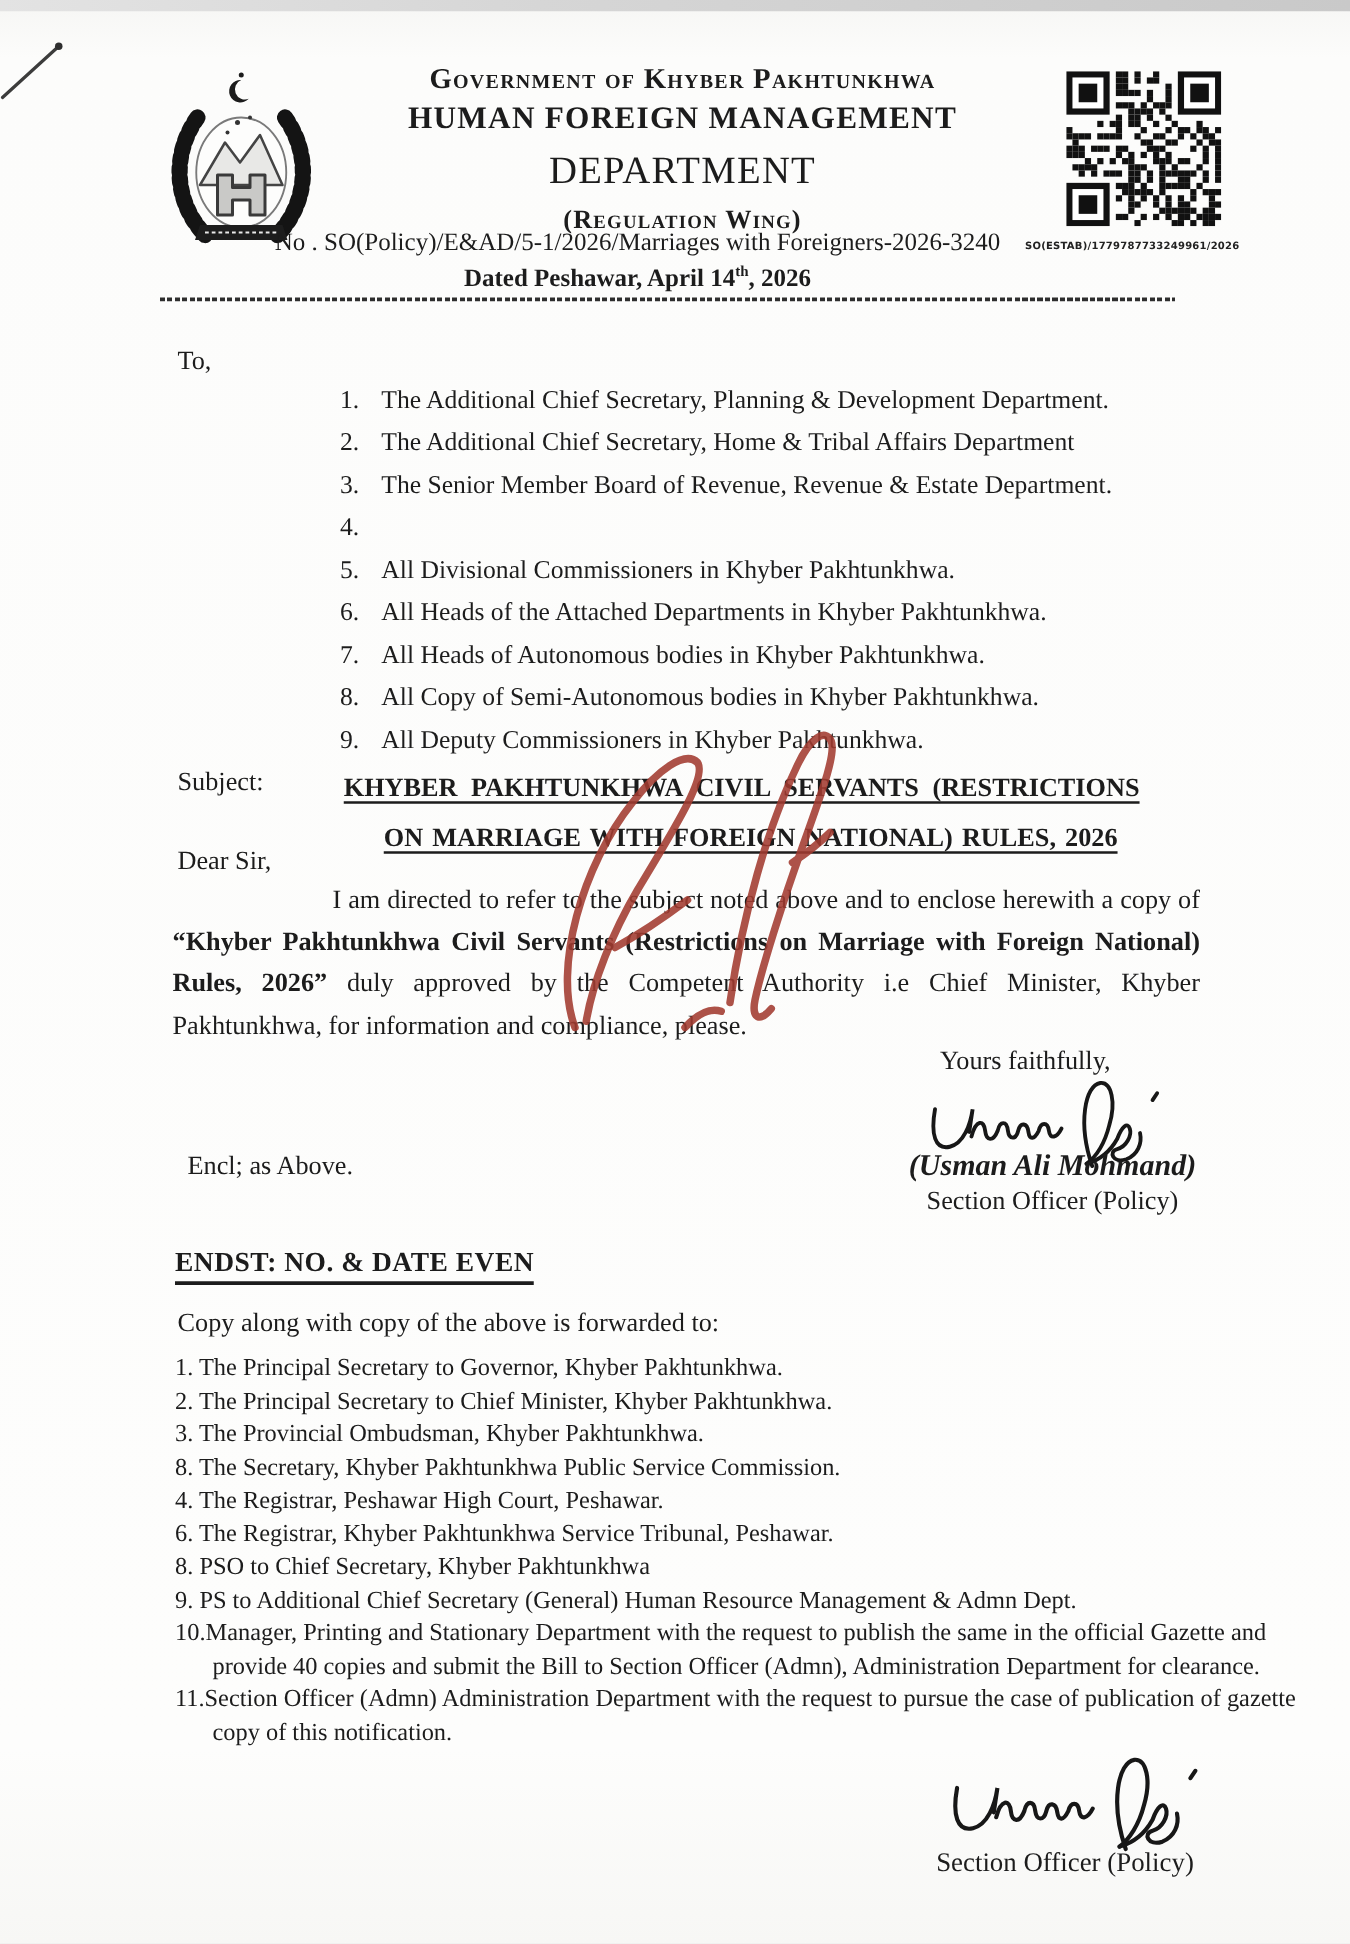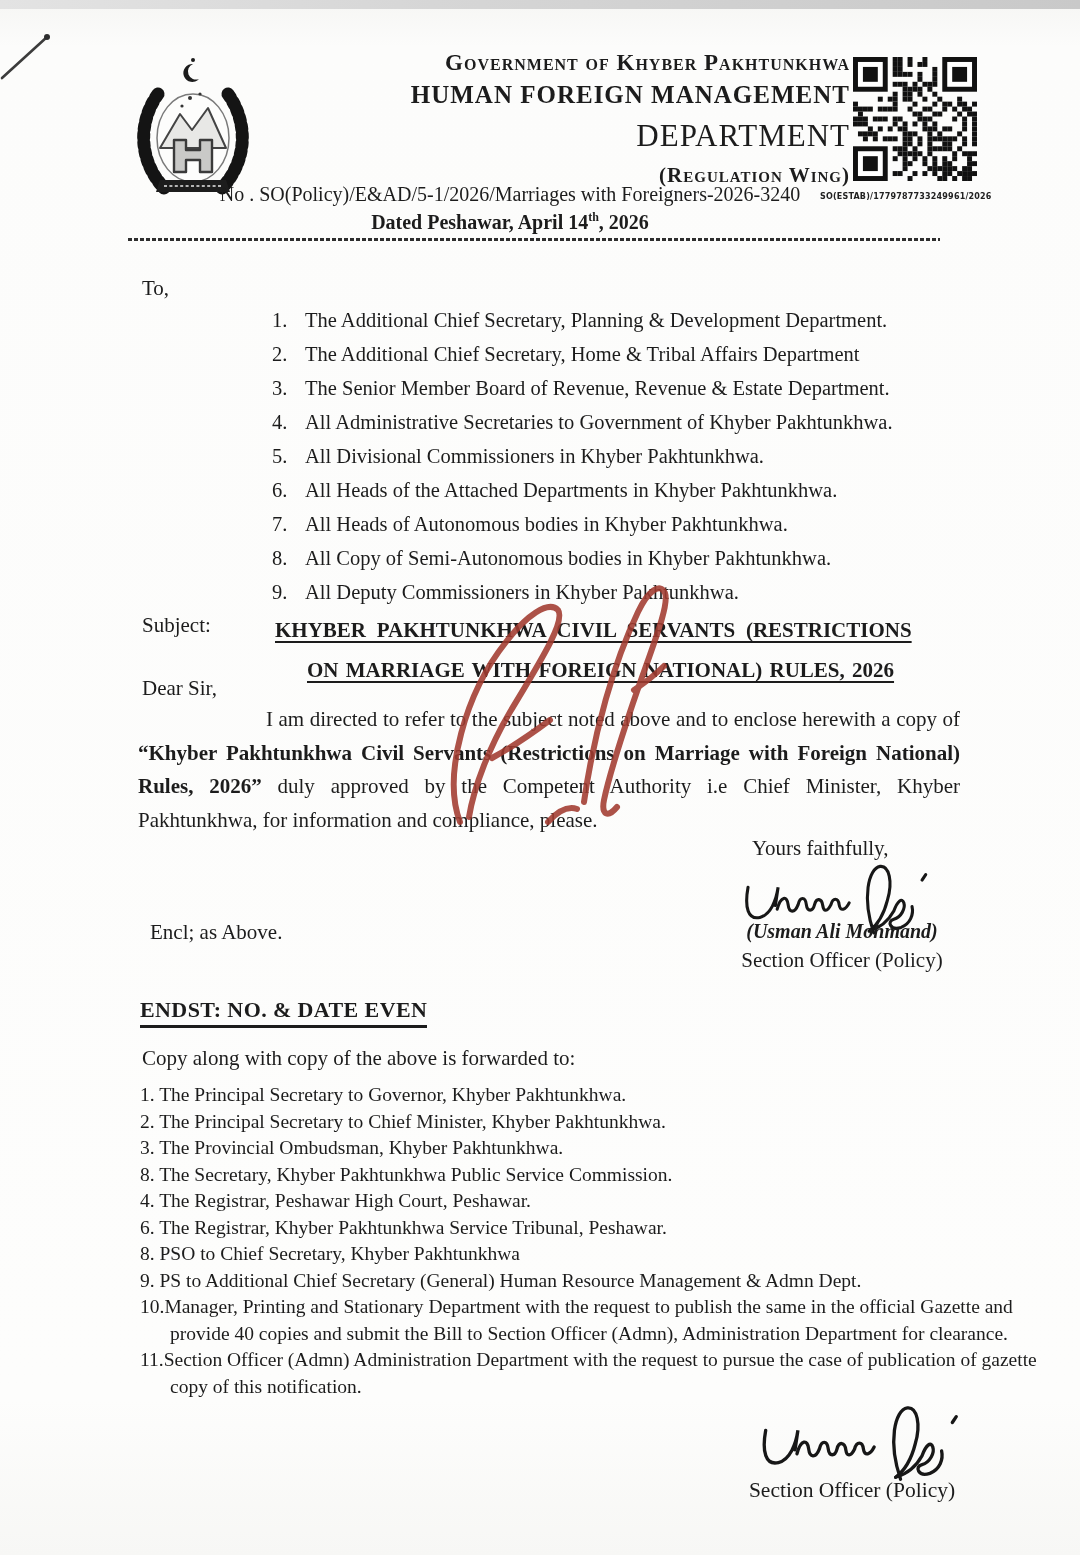--- a/index.html
+++ b/index.html
@@ -8,21 +8,21 @@
     background:linear-gradient(180deg,#f6f6f4 0%, #fcfcfb 3%, #fdfdfc 90%, #f7f7f5 100%);
     font-family:"Liberation Serif","DejaVu Serif",serif;
     color:#1c1c1c; overflow:hidden;
   }
   .scan-top-bar{position:absolute;top:0;left:0;width:100%;height:9px;
     background:linear-gradient(90deg,#e3e3e3 0%,#d6d6d6 40%,#c9c9c9 100%);}
   .pen-mark{position:absolute;left:0;top:28px;}
 
   
   .logo{position:absolute;left:130px;top:56px;width:126px;height:148px;}
-  .header-text{position:absolute;left:270px;top:50px;width:580px;text-align:right;}
+  .header-text{position:absolute;left:256px;top:50px;width:580px;text-align:center;}
   .hx1{font-size:23px;font-weight:bold;font-variant:small-caps;letter-spacing:1px;}
   .hx2{font-size:25px;font-weight:bold;letter-spacing:1px;margin-top:5px;}
   .hx3{font-size:31px;font-weight:normal;letter-spacing:1px;margin-top:9px;}
   .hx4{font-size:21px;font-weight:bold;font-variant:small-caps;letter-spacing:1px;margin-top:9px;}
   .qr{position:absolute;left:853px;top:57px;width:124px;height:124px;}
   .qr-caption{position:absolute;left:820px;top:192px;width:190px;font-size:8px;
     font-weight:bold;font-family:"DejaVu Sans",sans-serif;color:#222;letter-spacing:0.2px;}
 
   .ref-line{position:absolute;left:130px;top:183px;width:760px;text-align:center;font-size:20px;}
   .date-line{position:absolute;left:130px;top:210px;width:760px;text-align:center;font-size:20px;font-weight:bold;}
@@ -44,21 +44,21 @@
 
   .salutation{position:absolute;left:142px;top:676px;font-size:21px;}
   .body-par{position:absolute;left:138px;top:703px;width:822px;font-size:21px;
     line-height:33.5px;text-align:justify;text-indent:128px;}
 
   .red-sig{position:absolute;left:398px;top:570px;width:300px;height:280px;pointer-events:none;}
 
   .faithfully{position:absolute;left:752px;top:836px;font-size:21px;}
   .sig-main{position:absolute;left:733px;top:860px;width:205px;height:82px;}
   .signer-name{position:absolute;left:712px;top:920px;width:260px;text-align:center;
-    font-size:20px;font-weight:bold;font-style:italic;}
+    font-size:24px;font-weight:bold;font-style:italic;}
   .signer-title{position:absolute;left:712px;top:948px;width:260px;text-align:center;font-size:21px;}
   .encl{position:absolute;left:150px;top:920px;font-size:21px;}
 
   .endst{position:absolute;left:140px;top:997px;font-size:22px;font-weight:bold;letter-spacing:0.4px;
     border-bottom:3px solid #1c1c1c;padding-bottom:2px;}
   .forward-line{position:absolute;left:142px;top:1046px;font-size:21px;}
   .copy-list{position:absolute;left:140px;top:1082px;width:900px;font-size:19.5px;}
   .copy-list .item{line-height:26.5px;padding-left:30px;text-indent:-30px;}
 
   .sig-bottom{position:absolute;left:752px;top:1400px;width:215px;height:90px;}
@@ -346,21 +346,20 @@
         <span>The Additional Chief Secretary, Home &amp; Tribal Affairs Department</span>
       </div>
 
       <div class="row">
         <span class="num">3.</span>
         <span>The Senior Member Board of Revenue, Revenue &amp; Estate Department.</span>
       </div>
 
       <div class="row">
         <span class="num">4.</span>
-        <span>All Administrative Secretaries to Government of Khyber Pakhtunkhwa.</span>
       </div>
 
       <div class="row">
         <span class="num">5.</span>
         <span>All Divisional Commissioners in Khyber Pakhtunkhwa.</span>
       </div>
 
       <div class="row">
         <span class="num">6.</span>
         <span>All Heads of the Attached Departments in Khyber Pakhtunkhwa.</span>

